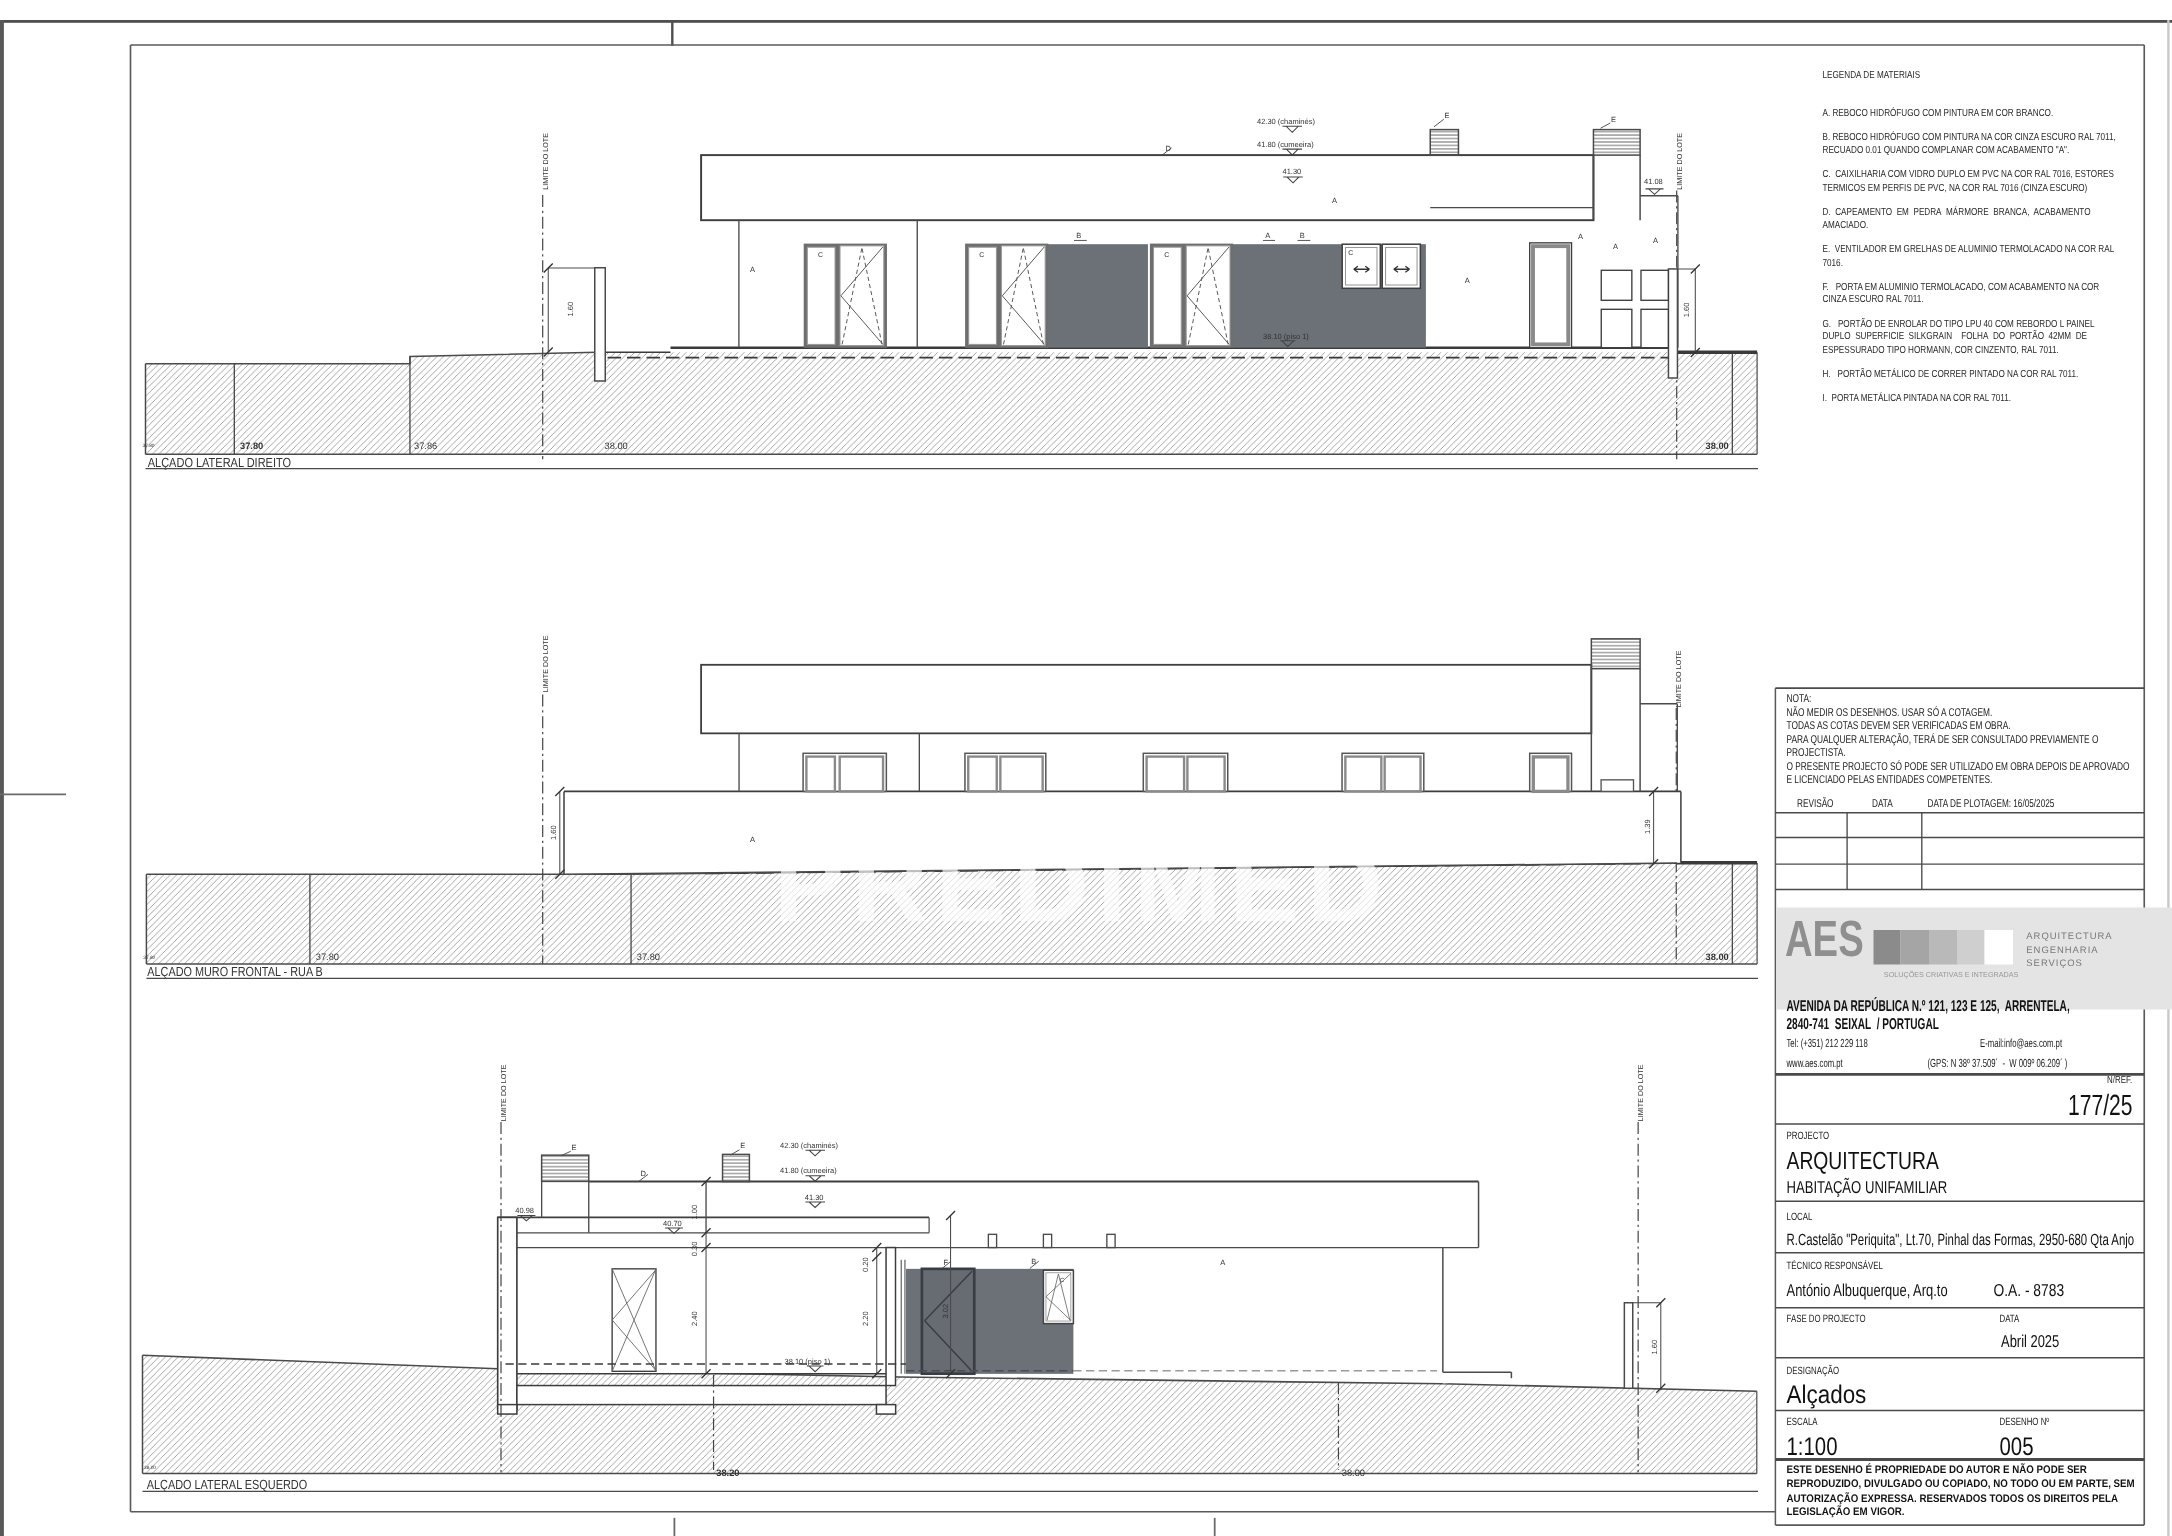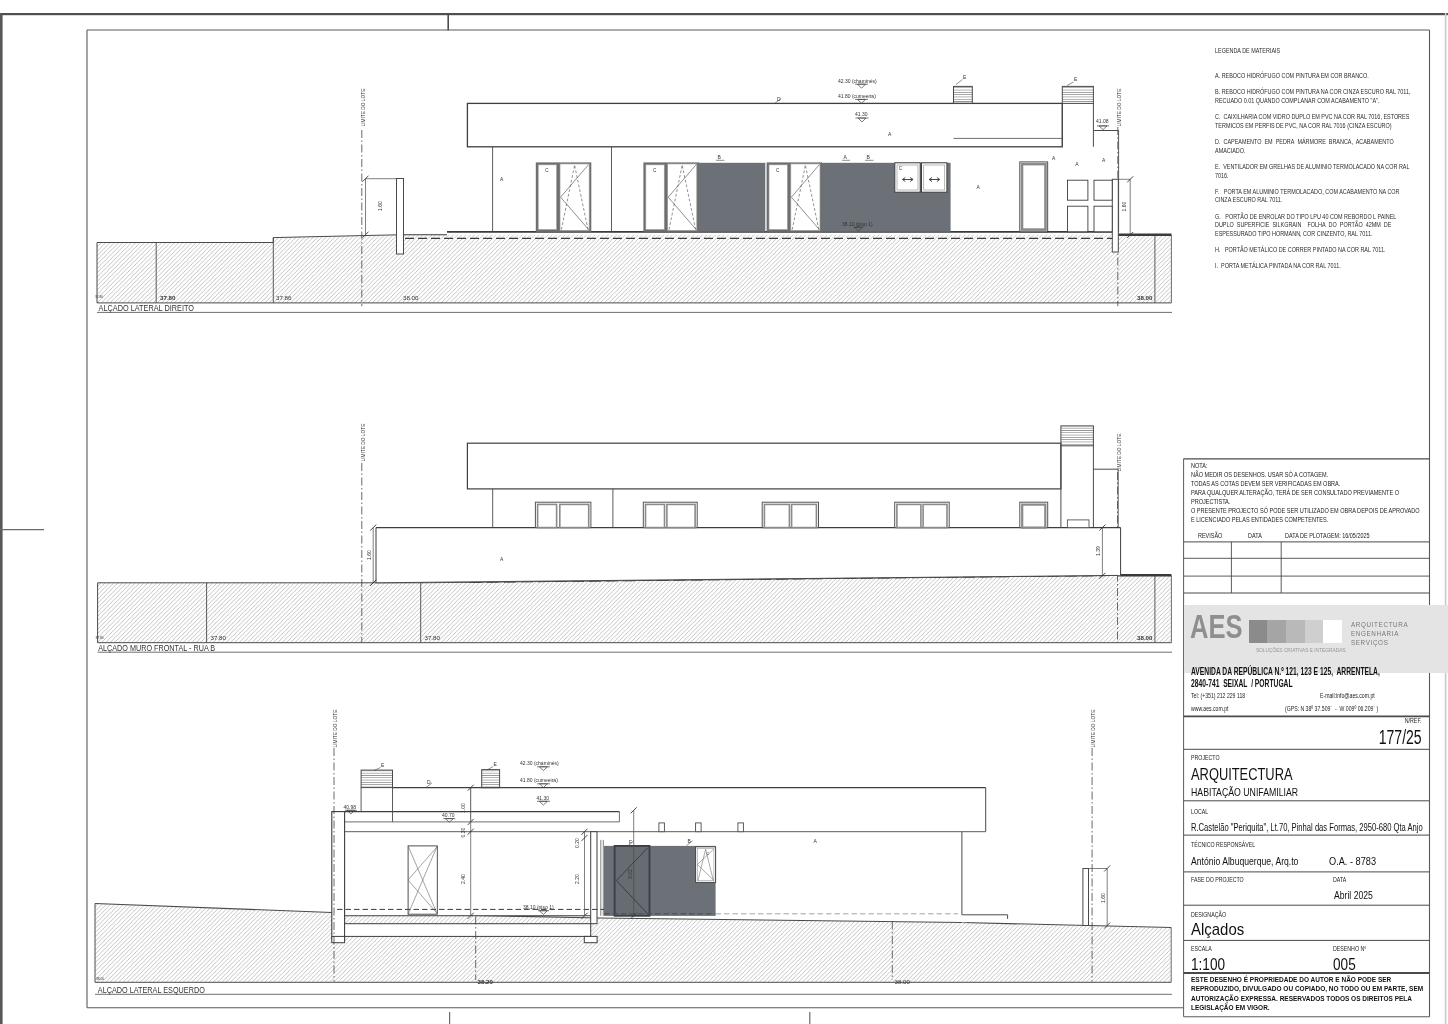--- a/index.html
+++ b/index.html
@@ -378,20 +378,21 @@
   <line x1="1088.5" y1="855.5" x2="1107.2" y2="855.5" stroke="#4a4a4a" stroke-width="0.7"></line>
   <line x1="1107.2" y1="855.5" x2="1107.2" y2="912.5" stroke="#4a4a4a" stroke-width="0.7"></line>
   <path d="M1104.2,858.5 L1110.2,852.5 M1104.2,915.5 L1110.2,909.5" stroke="#333" stroke-width="0.9"></path>
   <text x="1104.6" y="890" font-size="5" transform="rotate(-90 1104.6 890)">1.60</text>
 
   <text x="97.8" y="979.8" font-size="8.8" fill="#1e1e1e" textLength="107" lengthAdjust="spacingAndGlyphs">ALÇADO LATERAL ESQUERDO</text>
   <line x1="95" y1="981.3" x2="1172" y2="981.3" stroke="#4a4a4a" stroke-width="0.8"></line>
 </g>
 </svg>
 
+<div class="abs" style="left:516px;top:537px;font-size:70px;font-weight:bold;color:rgba(255,255,255,0.65);letter-spacing:5.2px;white-space:nowrap;">PREDIMED</div>
 
 <div class="abs" style="left:1215px;top:34px;font-size:6.8px;line-height:8.8px;color:#2b2b2b;transform:scaleX(0.8);transform-origin:0 0;white-space:nowrap;">
 <div style="margin-bottom:16.2px;">LEGENDA DE MATERIAIS</div>
 <div style="margin-bottom:7.3px;">A. REBOCO HIDRÓFUGO COM PINTURA EM COR BRANCO.</div>
 <div style="margin-bottom:7.3px;">B. REBOCO HIDRÓFUGO COM PINTURA NA COR CINZA ESCURO RAL 7011,<br>RECUADO 0.01 QUANDO COMPLANAR COM ACABAMENTO "A".</div>
 <div style="margin-bottom:7.3px;">C.&nbsp; CAIXILHARIA COM VIDRO DUPLO EM PVC NA COR RAL 7016, ESTORES<br>TERMICOS EM PERFIS DE PVC, NA COR RAL 7016 (CINZA ESCURO)</div>
 <div style="margin-bottom:7.3px;">D.&nbsp; CAPEAMENTO&nbsp; EM&nbsp; PEDRA&nbsp; MÁRMORE&nbsp; BRANCA,&nbsp; ACABAMENTO<br>AMACIADO.</div>
 <div style="margin-bottom:7.3px;">E.&nbsp; VENTILADOR EM GRELHAS DE ALUMINIO TERMOLACADO NA COR RAL<br>7016.</div>
 <div style="margin-bottom:7.3px;">F.&nbsp;&nbsp; PORTA EM ALUMINIO TERMOLACADO, COM ACABAMENTO NA COR<br>CINZA ESCURO RAL 7011.</div>
 <div style="margin-bottom:7.3px;">G.&nbsp;&nbsp; PORTÃO DE ENROLAR DO TIPO LPU 40 COM REBORDO L PAINEL<br>DUPLO&nbsp; SUPERFICIE&nbsp; SILKGRAIN&nbsp;&nbsp;&nbsp; FOLHA&nbsp; DO&nbsp; PORTÃO&nbsp; 42MM&nbsp; DE<br>ESPESSURADO TIPO HORMANN, COR CINZENTO, RAL 7011.</div>

